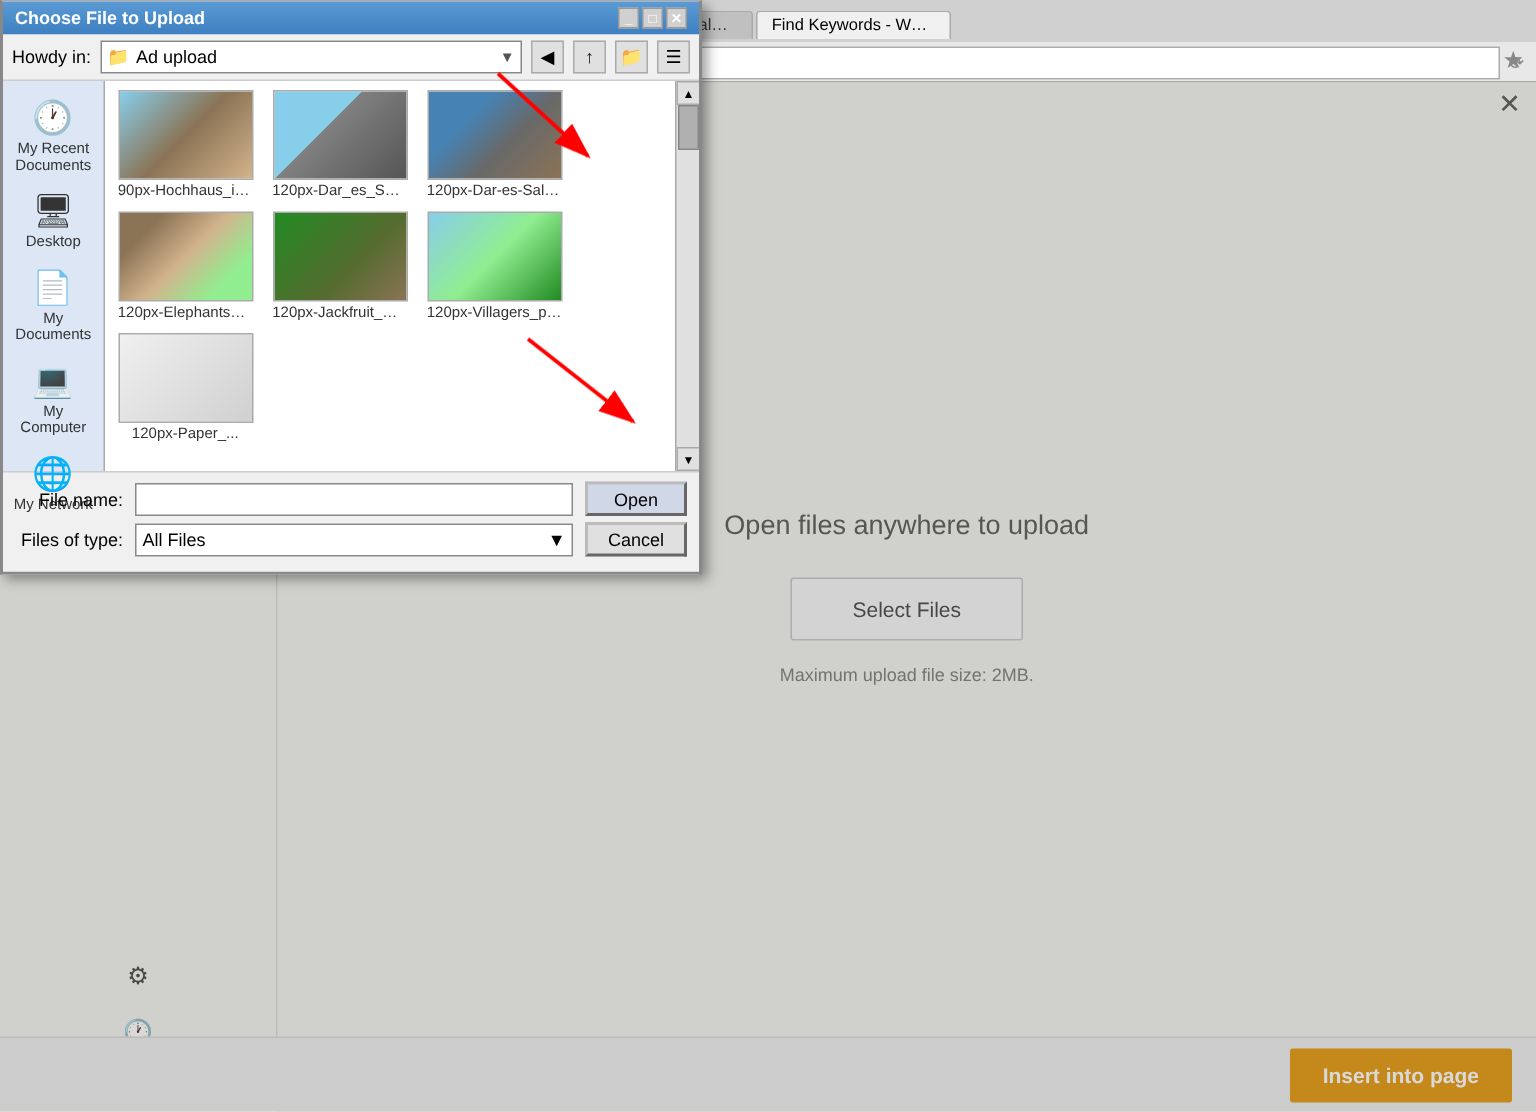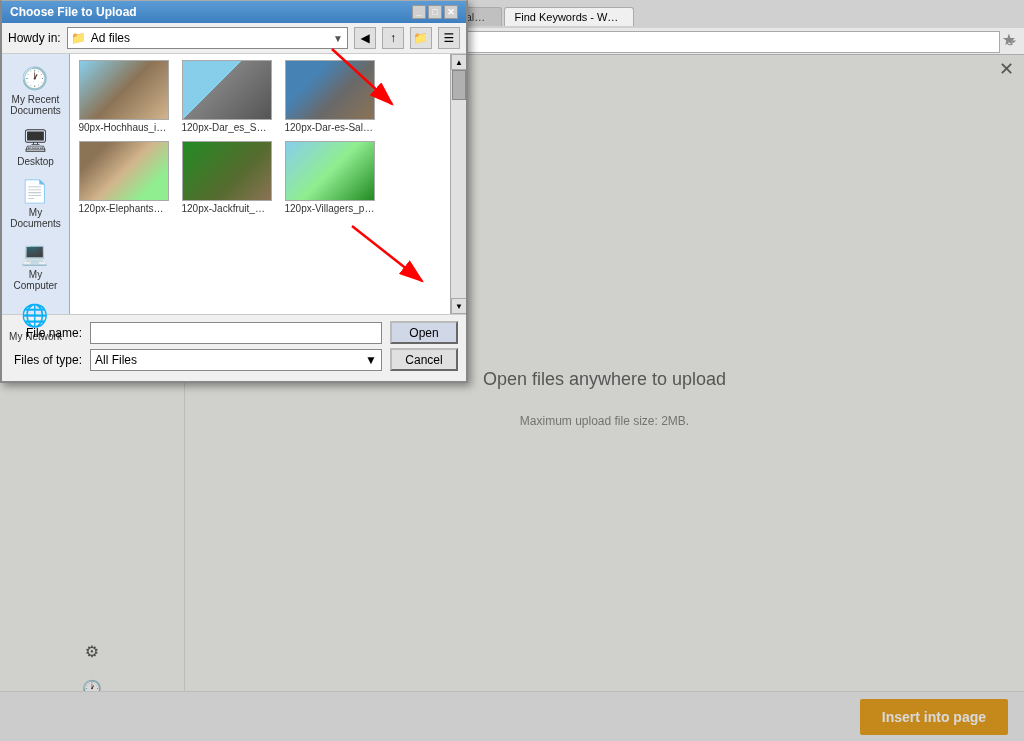--- a/index.html
+++ b/index.html
@@ -458,20 +458,21 @@
     <div class="sidebar-icon-item">🔧</div>
     <div class="sidebar-icon-item">📋</div>
     <div style="margin-top:auto;"></div>
     <div class="sidebar-icon-item">⚙</div>
     <div class="sidebar-icon-item">🕐</div>
     <div class="sidebar-icon-item">◯</div>
   </div>
 
   <div class="upload-area">
     <div class="drop-text">Open files anywhere to upload</div>
+    <button class="select-files-btn">Select Files</button>
     <div class="max-upload-text">Maximum upload file size: 2MB.</div>
   </div>
 </div>
 
 <div class="bottom-bar">
   <button class="insert-btn">Insert into page</button>
 </div>
 
 <div class="modal-overlay"></div>
 
@@ -483,21 +484,21 @@
       <div class="dialog-control">_</div>
       <div class="dialog-control">□</div>
       <div class="dialog-control">✕</div>
     </div>
   </div>
 
   <div class="dialog-toolbar">
     <span class="look-in-label">Howdy in:</span>
     <div class="look-in-combo">
       <span class="folder-icon-small">📁</span>
-      <span>Ad files</span>
+      <span>Ad upload</span>
       <span class="combo-arrow">▼</span>
     </div>
     <div class="toolbar-btn">◀</div>
     <div class="toolbar-btn">↑</div>
     <div class="toolbar-btn">📁</div>
     <div class="toolbar-btn">☰</div>
   </div>
 
   <div class="dialog-body">
 
@@ -543,20 +544,24 @@
           <span class="file-name">120px-Elephants_at_...</span>
         </div>
         <div class="file-item">
           <div class="file-thumb thumb-jungle"></div>
           <span class="file-name">120px-Jackfruit_Chee...</span>
         </div>
         <div class="file-item">
           <div class="file-thumb thumb-cricket"></div>
           <span class="file-name">120px-Villagers_play_f...</span>
         </div>
+        <div class="file-item">
+          <div class="file-thumb thumb-paper"></div>
+          <span class="file-name">120px-Paper_...</span>
+        </div>
       </div>
 
       <div class="dialog-scrollbar">
         <div class="scrollbar-up">▲</div>
         <div class="scrollbar-thumb"></div>
         <div class="scrollbar-down">▼</div>
       </div>
     </div>
   </div>
 

